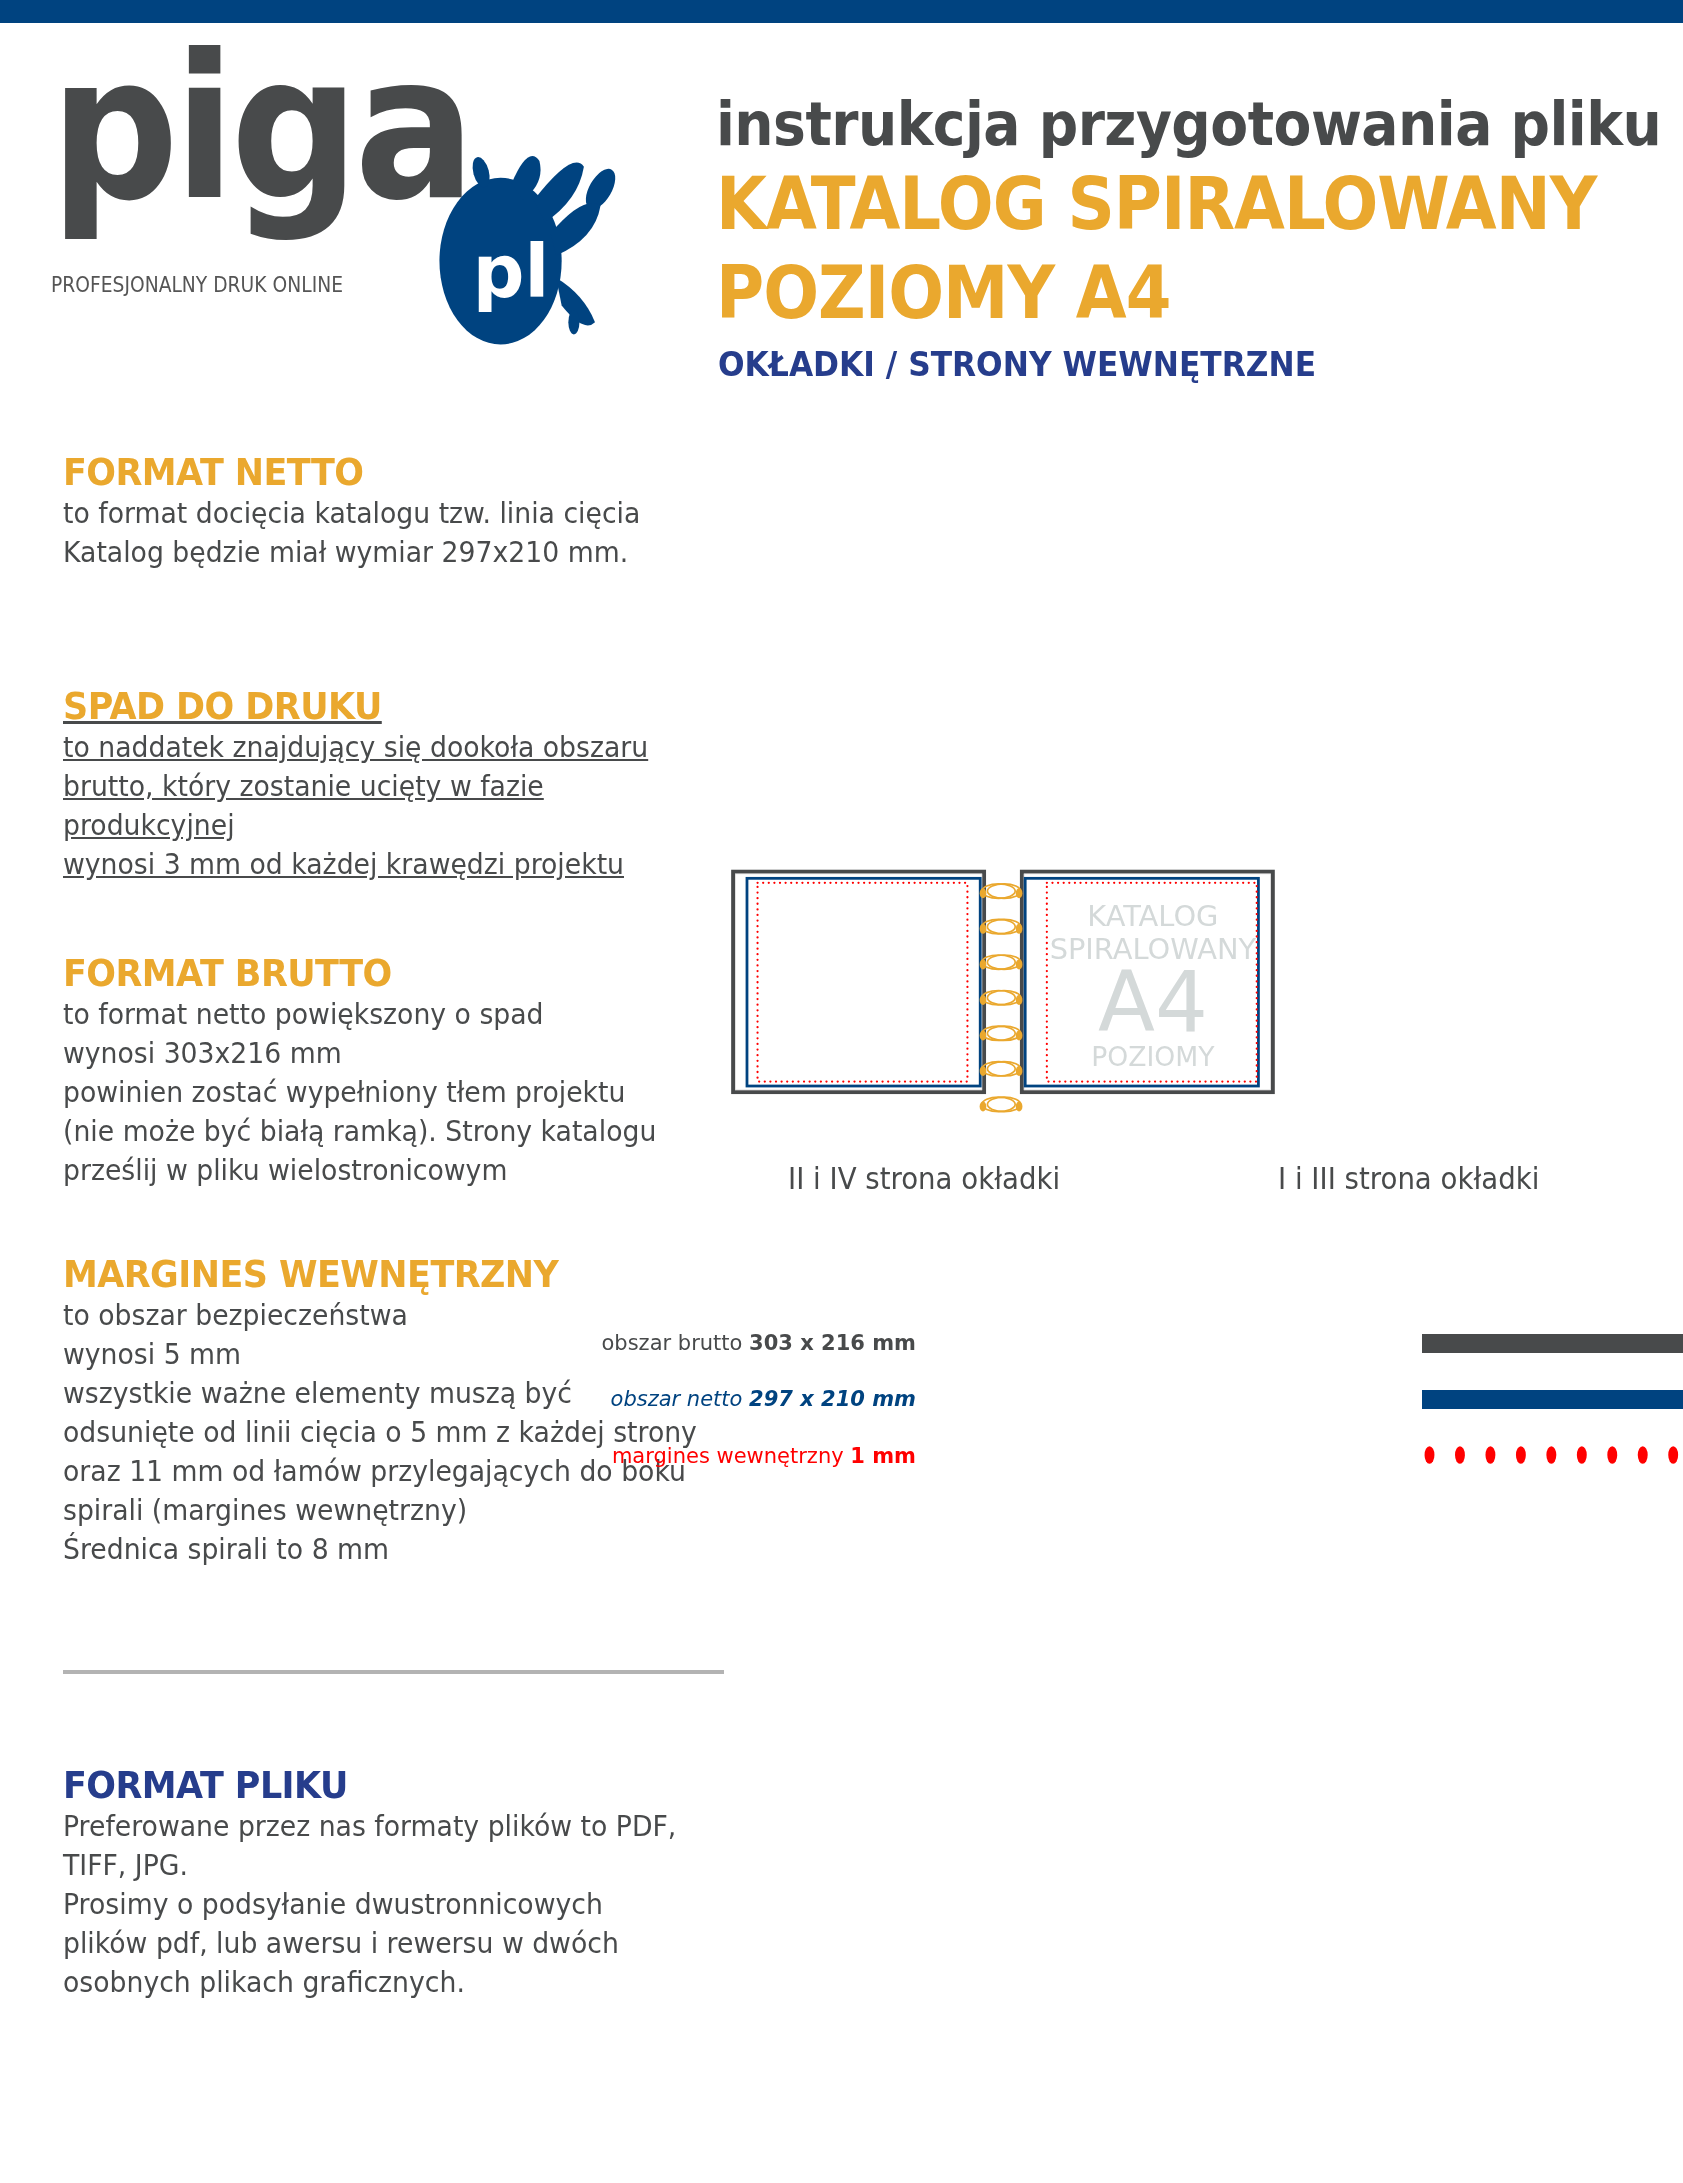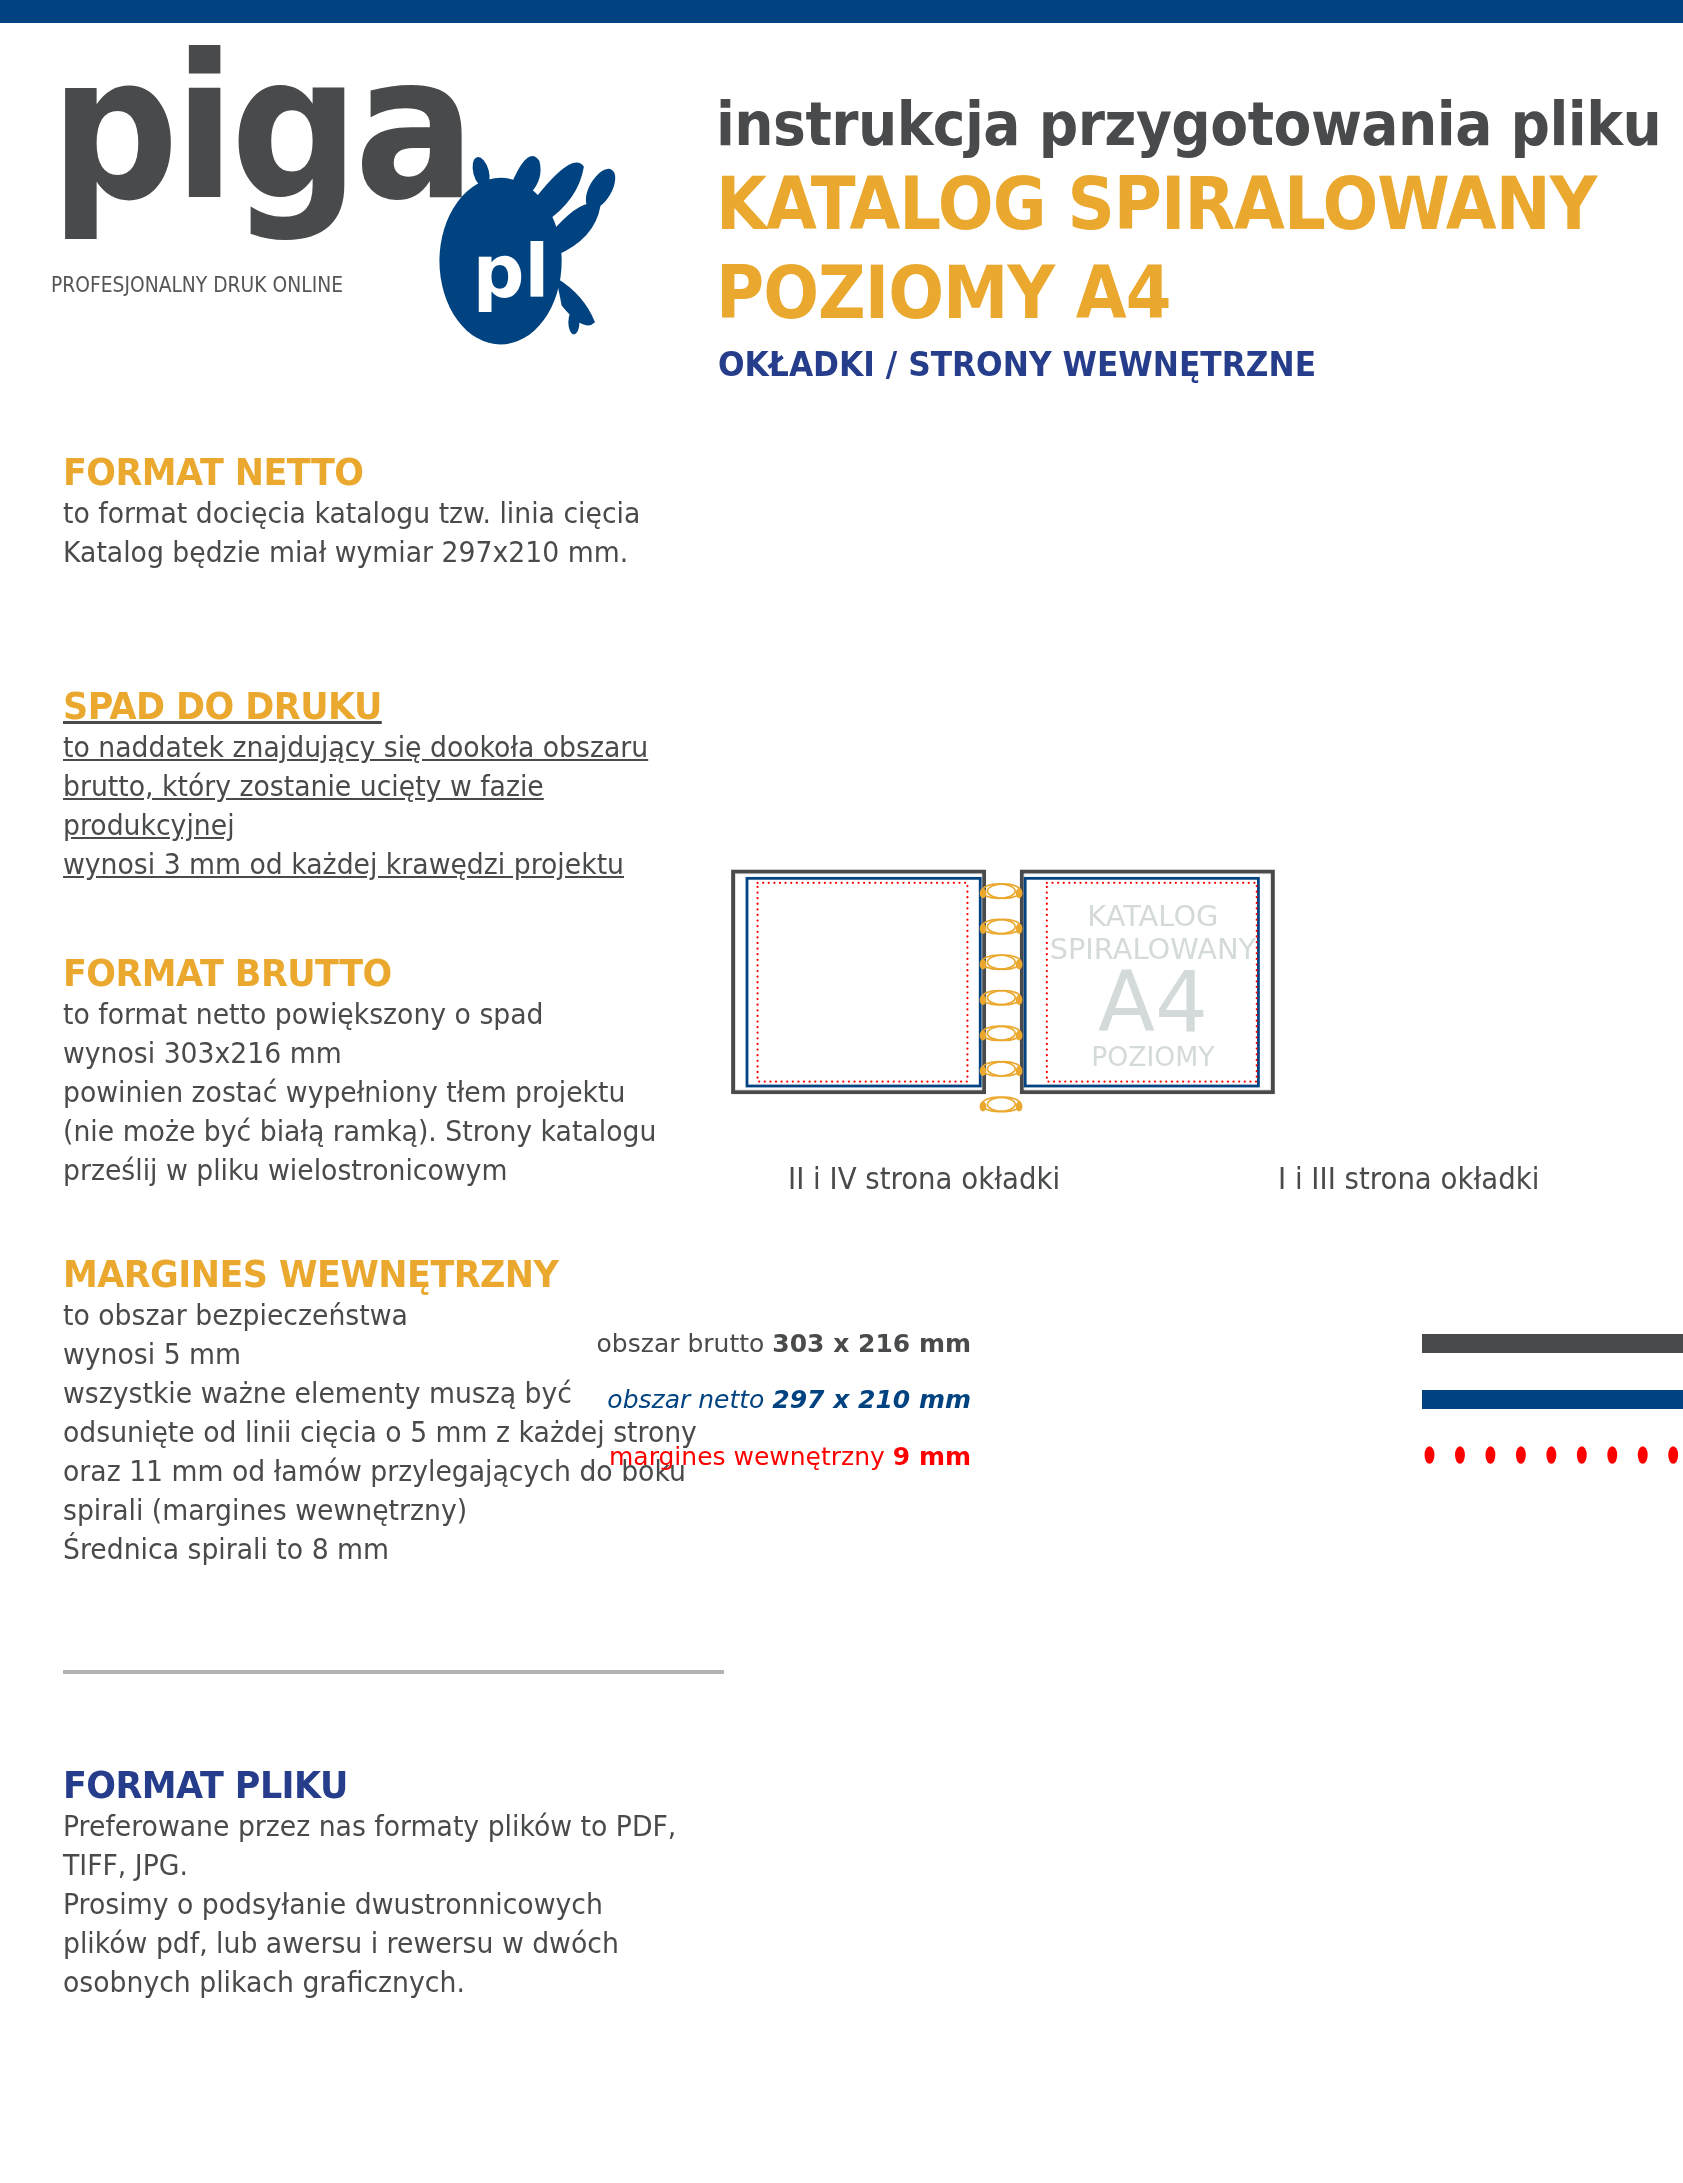--- a/index.html
+++ b/index.html
@@ -34,21 +34,21 @@
   .sec-body div { height:39px; }
 
   .divider { position:absolute; left:63px; top:1670px; width:661px; height:3.9px; background:#b3b3b3; }
 
   
   .diagram { position:absolute; }
   .cover-caption { position:absolute; font-size:30px; color:#484a4b; white-space:nowrap; transform:scaleX(0.92); transform-origin:left top;}
 
   
   .legend-row { position:absolute; left:722px; width:889px; height:33px; }
-  .legend-label { position:absolute; right:640px; top:0; font-size:25px; white-space:nowrap; line-height:33px; }
+  .legend-label { position:absolute; right:695px; top:0; font-size:21px; white-space:nowrap; line-height:33px; }
   .legend-label b { font-weight:bold; }
   .legend-bar { position:absolute; left:700px; width:411px; }
 </style>
 </head>
 <body>
 
 <div class="topbar"></div>
 
 <div class="logo">
   <div class="logo-word">piga</div>
@@ -183,21 +183,21 @@
 
 <div class="legend-row" style="top:1327px;">
   <div class="legend-label" style="color:#484a4b;"><span>obszar  brutto </span><b>303 x 216 mm</b></div>
   <div class="legend-bar" style="top:6.7px; height:19px; background:#484a4b;"></div>
 </div>
 <div class="legend-row" style="top:1383px;">
   <div class="legend-label" style="color:#004380;font-style:italic;"><span>obszar netto  </span><b>297 x 210 mm</b></div>
   <div class="legend-bar" style="top:6.7px; height:19px; background:#004380;"></div>
 </div>
 <div class="legend-row" style="top:1440px;">
-  <div class="legend-label" style="color:#ff0000;"><span>margines wewnętrzny </span><b>9 mm</b></div>
+  <div class="legend-label" style="color:#ff0000;"><span>margines wewnętrzny </span><b>1 mm</b></div>
   <svg class="legend-bar" id="legend-dots" style="top:4.4px; height:22px;" width="411" height="22" viewBox="0 0 740 40">
       <ellipse cx="10" cy="20" rx="9" ry="16" fill="#ff0000"></ellipse>
       <ellipse cx="65.38461538461539" cy="20" rx="9" ry="16" fill="#ff0000"></ellipse>
       <ellipse cx="120.76923076923077" cy="20" rx="9" ry="16" fill="#ff0000"></ellipse>
       <ellipse cx="176.15384615384616" cy="20" rx="9" ry="16" fill="#ff0000"></ellipse>
       <ellipse cx="231.53846153846155" cy="20" rx="9" ry="16" fill="#ff0000"></ellipse>
       <ellipse cx="286.9230769230769" cy="20" rx="9" ry="16" fill="#ff0000"></ellipse>
       <ellipse cx="342.3076923076923" cy="20" rx="9" ry="16" fill="#ff0000"></ellipse>
       <ellipse cx="397.69230769230774" cy="20" rx="9" ry="16" fill="#ff0000"></ellipse>
       <ellipse cx="453.0769230769231" cy="20" rx="9" ry="16" fill="#ff0000"></ellipse>

